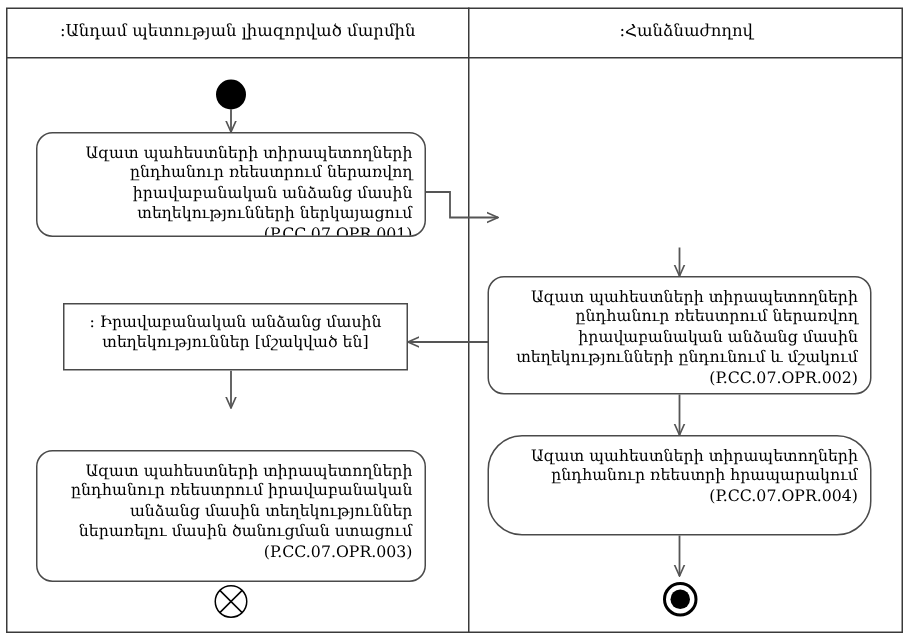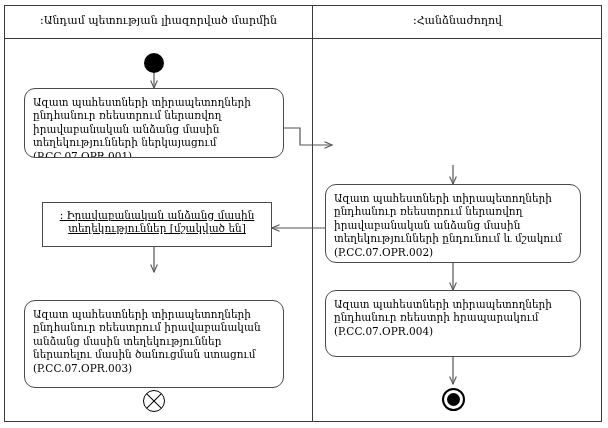--- a/index.html
+++ b/index.html
@@ -62,21 +62,21 @@
   
   .activity {
     position: absolute;
     box-sizing: border-box;
     border: 1px solid #4a4a4a;
     border-radius: 11px;
     background: #ffffff;
     color: #000000;
     font-size: 10.5px;
     line-height: 13.4px;
-    text-align: left;
+    text-align: right;
     padding: 7px 8px 4px 8px;
     overflow: hidden;
   }
   .signal {
     position: absolute;
     box-sizing: border-box;
     border: 1px solid #4a4a4a;
     background: #ffffff;
     color: #000000;
     font-size: 10.5px;
@@ -182,26 +182,26 @@
 
     <path d="M 453 263 L 453 290" fill="none" stroke="#555555" stroke-width="1.2" marker-end="url(#arrow)"></path>
 
     <path d="M 453 357 L 453 384" fill="none" stroke="#555555" stroke-width="1.2" marker-end="url(#arrow)"></path>
   </svg>
 
   <div class="initial-node" style="left:144px; top:53px;"></div>
 
   <div class="activity" style="left:24px; top:88px; width:260px; height:70px;">Ազատ պահեստների տիրապետողների ընդհանուր ռեեստրում ներառվող  իրավաբանական անձանց մասին տեղեկությունների ներկայացում (P.CC.07.OPR.001)</div>
 
-  <div class="signal" style="left:42px; top:202px; width:230px; height:45px;text-decoration:underline;">: Իրավաբանական անձանց մասին տեղեկություններ [մշակված են]</div>
+  <div class="signal" style="left:42px; top:202px; width:230px; height:45px;">: Իրավաբանական անձանց մասին տեղեկություններ [մշակված են]</div>
 
   <div class="activity" style="left:24px; top:272px; width:260px; height:88px;margin-top:28px;">Ազատ պահեստների տիրապետողների ընդհանուր ռեեստրում իրավաբանական անձանց մասին տեղեկություններ ներառելու մասին ծանուցման ստացում (P.CC.07.OPR.003)</div>
 
   <div class="flow-final" style="left:143px; top:390px;"></div>
 
 
   <div class="activity" style="left:325px; top:184px; width:256px; height:79px;">Ազատ պահեստների տիրապետողների ընդհանուր ռեեստրում ներառվող  իրավաբանական անձանց մասին տեղեկությունների ընդունում և մշակում (P.CC.07.OPR.002)</div>
 
-  <div class="activity" style="left:325px; top:290px; width:256px; height:67px;">Ազատ պահեստների տիրապետողների ընդհանուր ռեեստրի հրապարակում (P.CC.07.OPR.004)</div>
+  <div class="activity" style="left:325px; top:290px; width:256px; height:67px;border-radius:23px;">Ազատ պահեստների տիրապետողների ընդհանուր ռեեստրի հրապարակում (P.CC.07.OPR.004)</div>
 
   <div class="activity-final" style="left:442px; top:388px;"></div>
 
 </div>
 
 </body></html>

